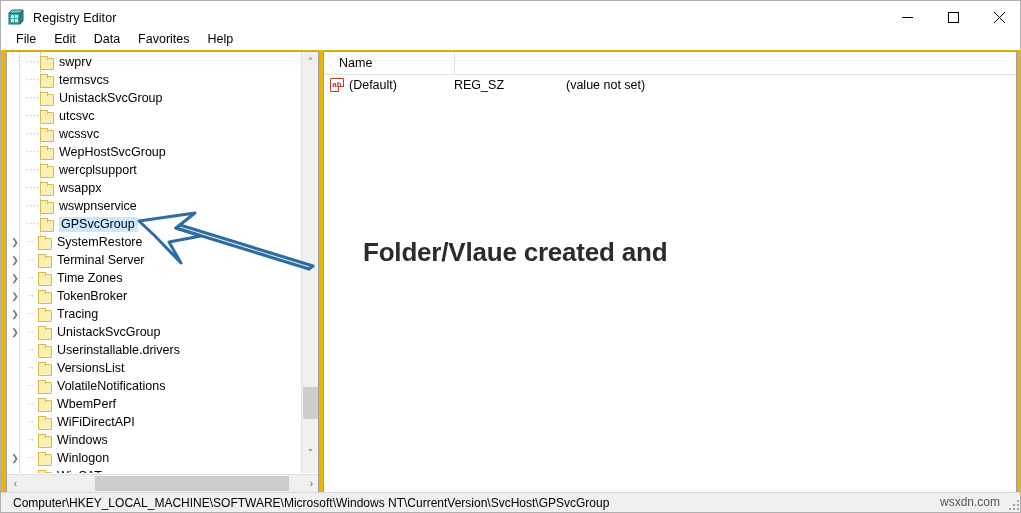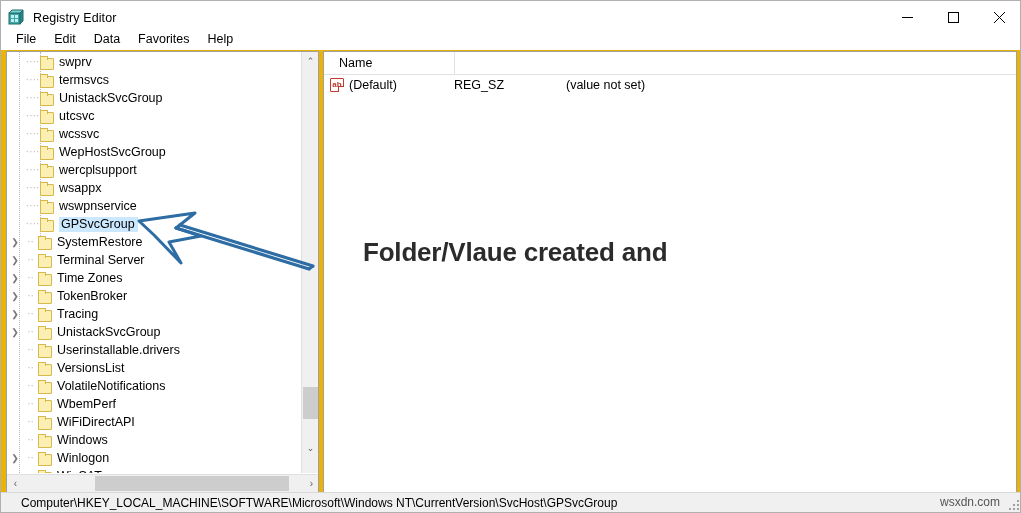--- a/index.html
+++ b/index.html
@@ -162,21 +162,21 @@
     color: #2b2b2b; letter-spacing: -0.2px;
   }
   #arrow { position: absolute; left: 128px; top: 200px; width: 190px; height: 80px; }
 
   
   #statusbar {
     position: absolute; left: 0; bottom: 0; width: 1021px; height: 20px;
     background: #f0f0f0; border-top: 1px solid #d8d8d8;
     display: flex; align-items: center;
   }
-  #statustext { font-size: 12px; color: #000; padding-left: 20px; }
+  #statustext { font-size: 12px; color: #000; padding-left: 12px; }
   #watermark {
     position: absolute; right: 22px; top: 2px;
     font-size: 12px; color: #555;
   }
   #grip { position: absolute; right: 3px; bottom: 2px; width: 12px; height: 12px; }
   .gd { position: absolute; width: 2px; height: 2px; background: #a0a0a0; }
 </style>
 </head>
 <body>
 

